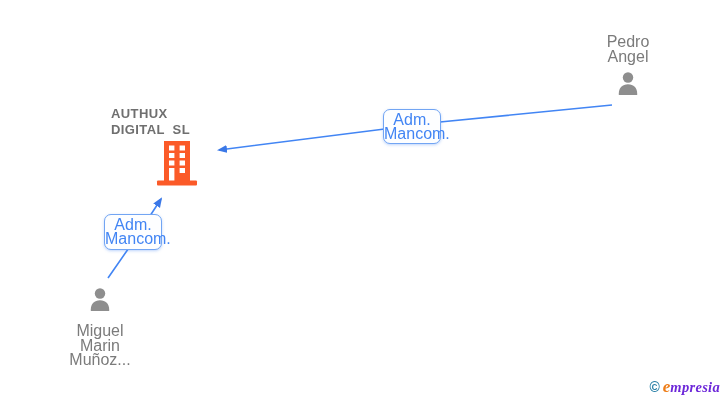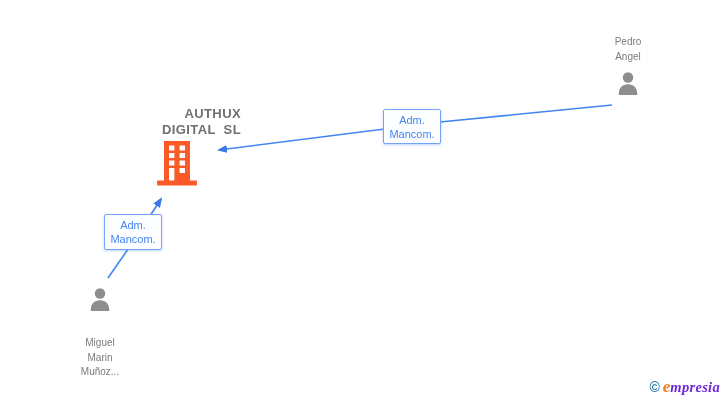--- a/index.html
+++ b/index.html
@@ -5,32 +5,32 @@
   html,body{margin:0;padding:0;background:#ffffff;font-family:"Liberation Sans",sans-serif;}
   .canvas{position:relative;width:728px;height:400px;background:#ffffff;overflow:hidden;}
 
   .edge-svg{position:absolute;left:0;top:0;width:728px;height:400px;z-index:1;}
 
   .node{position:absolute;z-index:2;text-align:center;cursor:pointer;}
   .node .icon-wrap{display:block;line-height:0;}
 
   .company-label{
     position:absolute;z-index:2;width:130px;left:111px;top:106px;
-    text-align:right;font-size:13px;font-weight:bold;color:#6f6f6f;
+    text-align:left;font-size:13px;font-weight:bold;color:#6f6f6f;
     line-height:15.5px;letter-spacing:.4px;word-spacing:4px;cursor:pointer;
   }
   .person-label{
-    font-size:10px;color:#7b7b7b;line-height:14.5px;text-align:center;
+    font-size:16px;color:#7b7b7b;line-height:14.5px;text-align:center;
   }
   .person-label div{white-space:nowrap;}
 
   .edge-label{
     position:absolute;z-index:3;width:58px;height:35px;
-    background:#fdfeff;border:1.5px solid #72a5f3;border-radius:2px;
-    color:#4285f4;font-size:11px;line-height:14px;text-align:center;
+    background:#fdfeff;border:1.5px solid #72a5f3;border-radius:7px;
+    color:#4285f4;font-size:16px;line-height:14px;text-align:center;
     display:flex;flex-direction:column;justify-content:center;
     box-shadow:0 1px 3px rgba(66,133,244,.35);
     box-sizing:border-box;
   }
 
   .watermark{
     position:absolute;right:8px;bottom:3px;z-index:4;
     display:flex;align-items:baseline;gap:3px;user-select:none;
   }
   .watermark .copy{color:#2a81a8;font-size:14px;font-weight:bold;}
@@ -87,21 +87,21 @@
     </span>
   </div>
 
   <div class="node" style="left:55px;top:286px;width:90px;">
     <span class="icon-wrap" style="display:inline-block;">
       <svg width="30" height="30" viewBox="0 0 30 30">
         <circle cx="15" cy="7.5" r="5.2" fill="#8e8e8e"></circle>
         <path d="M15 14.2c-5.6 0-9.2 3.6-9.2 9.3v1.5h18.4v-1.5c0-5.7-3.6-9.3-9.2-9.3z" fill="#8e8e8e"></path>
       </svg>
     </span>
-    <div class="person-label" style="margin-top:16px;">
+    <div class="person-label" style="margin-top:4px;">
       <div>Miguel</div>
       <div>Marin</div>
       <div>Muñoz...</div>
     </div>
   </div>
 
   <div class="edge-label" style="left:383px;top:109px;">
     <div>Adm.</div>
     <div>Mancom.</div>
   </div>

